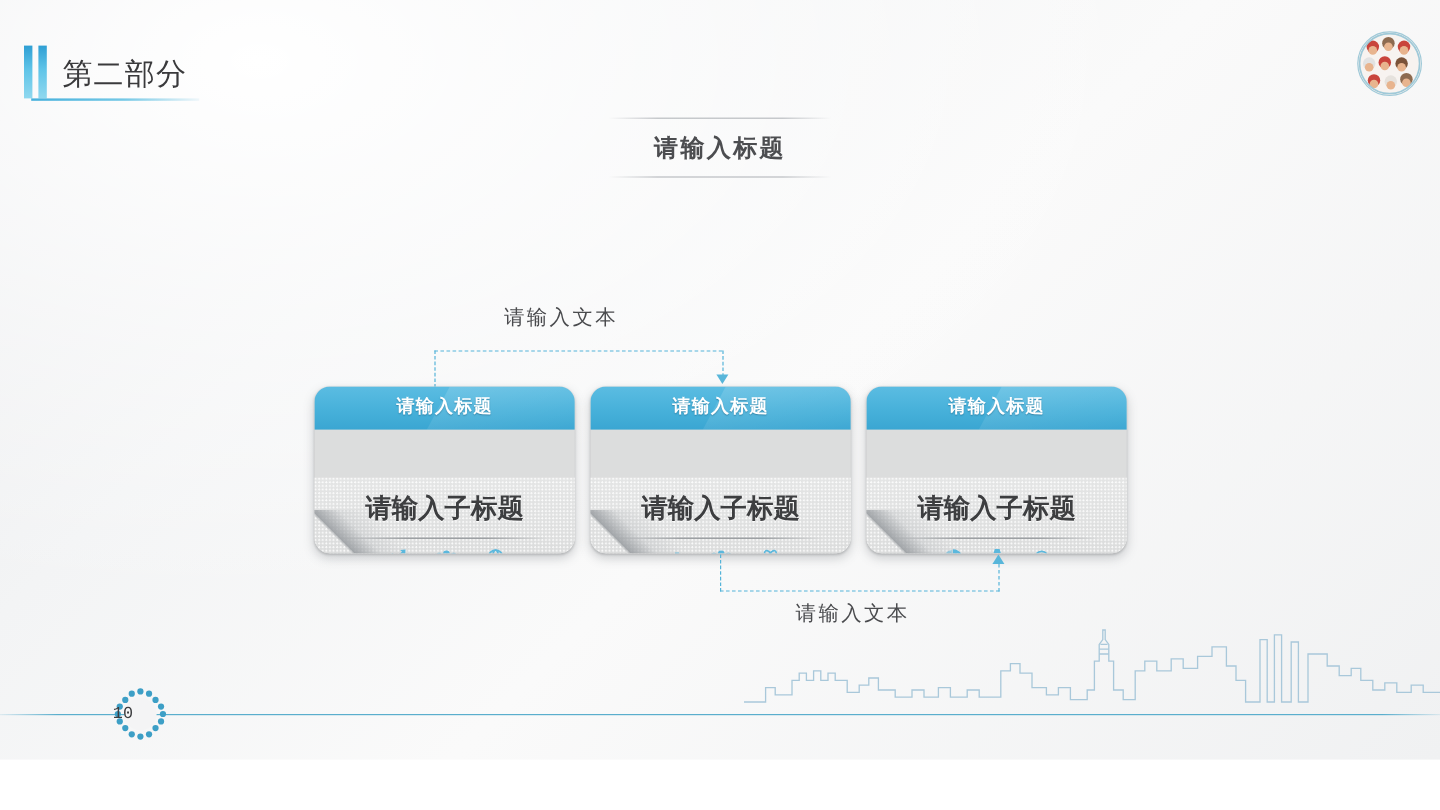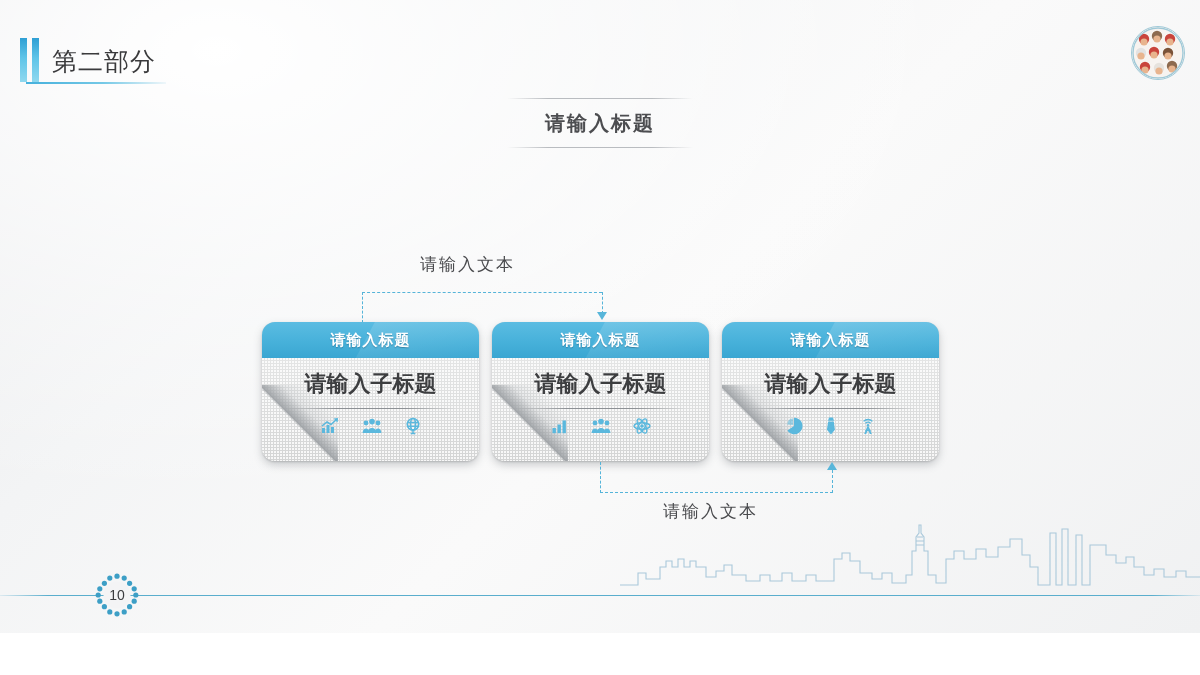--- a/index.html
+++ b/index.html
@@ -13,20 +13,21 @@
     font-family: "Liberation Sans", "DejaVu Sans", sans-serif;
   }
   #slide {
     position: relative;
     width: 1200px;
     height: 633px;
     background:
       radial-gradient(ellipse at 18% 8%, #ffffff 0%, rgba(255,255,255,0) 55%),
       linear-gradient(135deg, #e9eaec 0%, #f3f4f5 28%, #fafafa 55%, #f0f1f2 100%);
     overflow: hidden;
+    font-family: Liberation Mono, monospace;
   }
 
   
   #header-bar {
     position: absolute;
     left: 0;
     top: 30px;
     width: 1200px;
     height: 60px;
   }
@@ -201,20 +202,21 @@
   .card-sub {
     position: relative;
     text-align: center;
     padding-top: 11px;
     font-size: 22px;
     font-weight: bold;
     color: #3d3e40;
     letter-spacing: 0px;
     text-shadow: 0 1px 0 rgba(255,255,255,0.7);
     white-space: nowrap;
+    margin-top: 40px;
   }
   .card-divider {
     position: relative;
     margin: 9px auto 0 auto;
     width: 170px;
     height: 1px;
     background: linear-gradient(90deg, rgba(130,134,138,0) 0%, #8d9195 30%, #8d9195 70%, rgba(130,134,138,0) 100%);
   }
   .card-icons {
     position: relative;
@@ -251,21 +253,21 @@
     width: 46px;
     height: 46px;
   }
   #page-marker svg { position: absolute; left: 0; top: 0; }
   #page-number {
     position: absolute;
     left: 0; top: 0;
     width: 46px;
     height: 46px;
     line-height: 46px;
-    text-align: center;
+    text-align: left;
     font-size: 14px;
     color: #3c3d3f;
   }
 </style>
 </head>
 <body>
 
 <div id="slide">
 
   <div id="header-bar">

